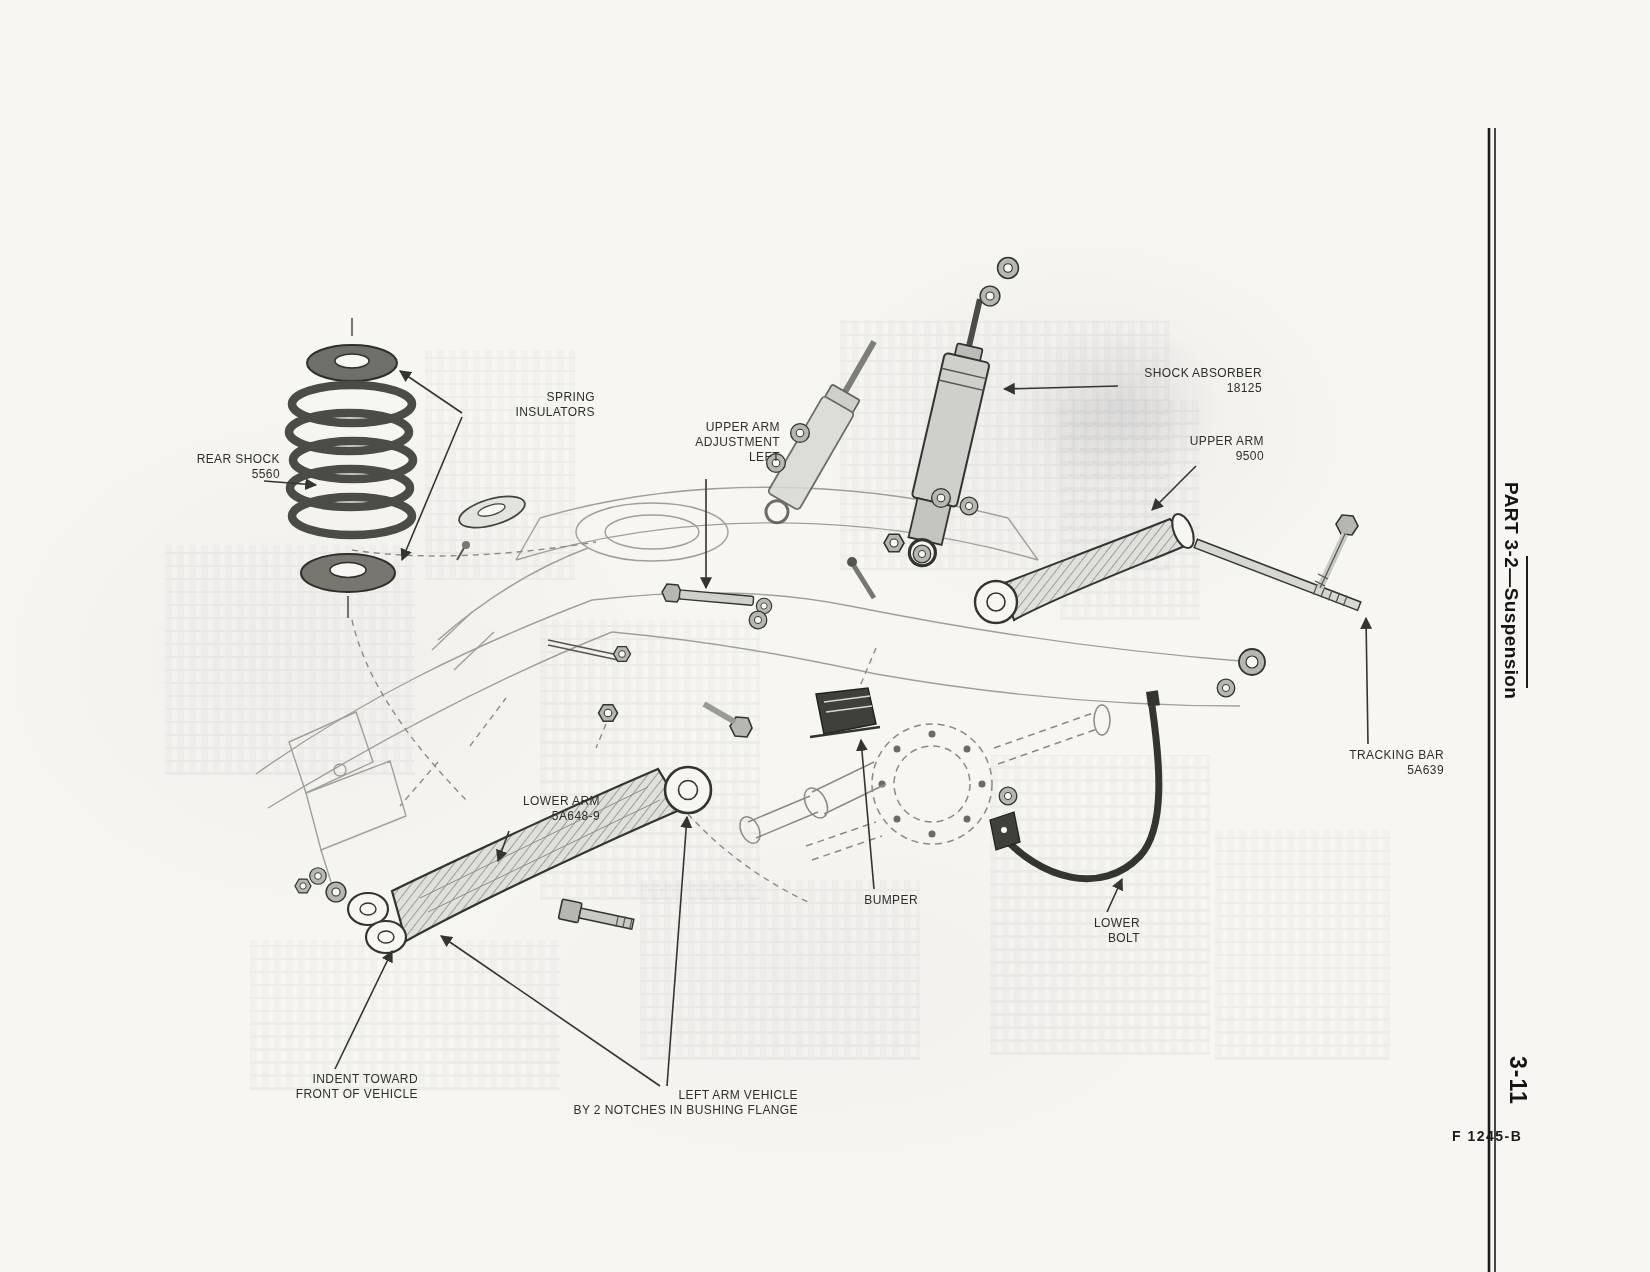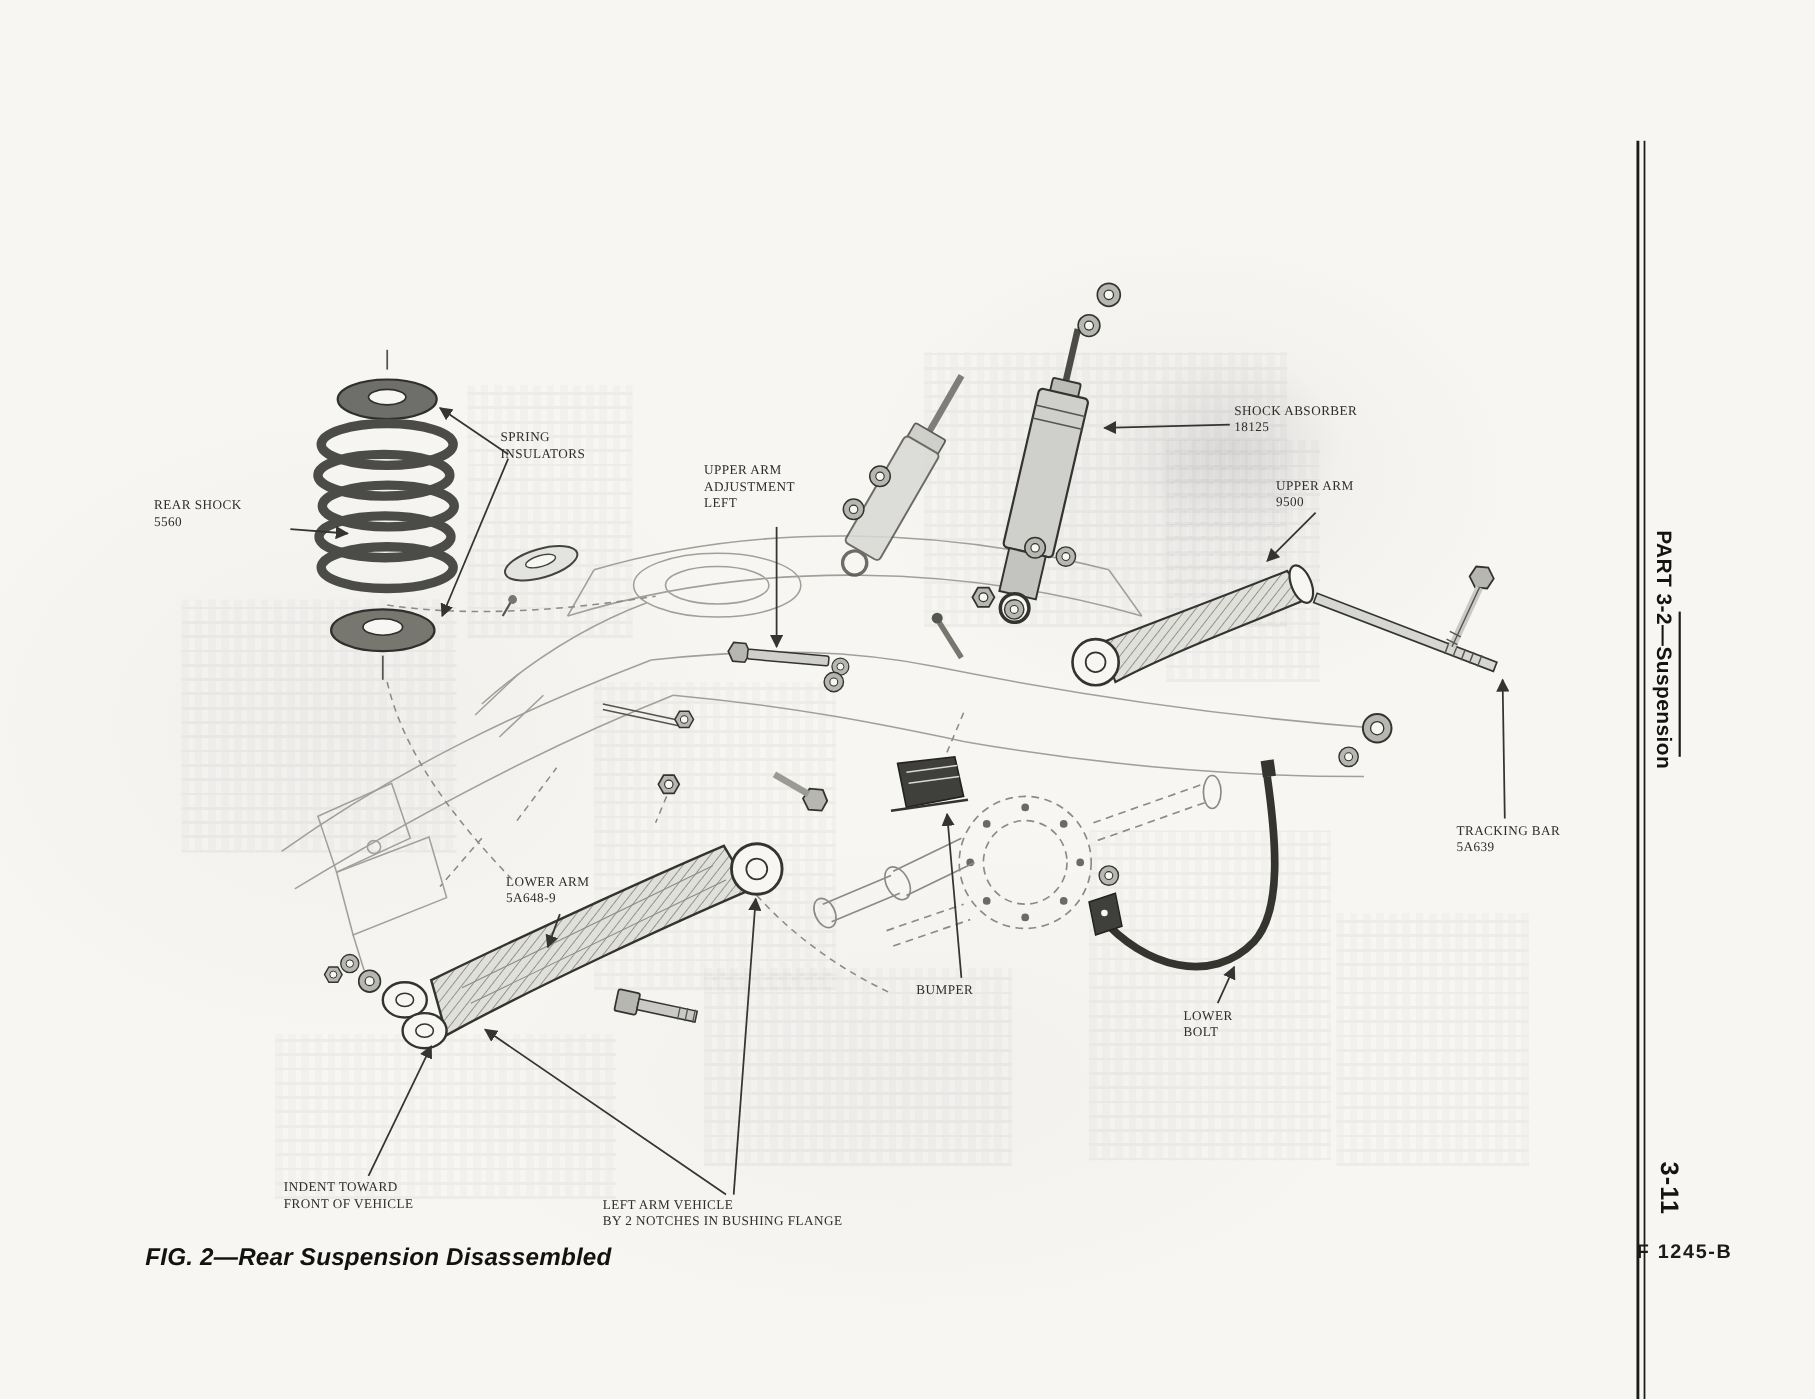--- a/index.html
+++ b/index.html
@@ -14,26 +14,26 @@
   }
   .ghost{
     position:absolute; opacity:.058; filter:blur(.7px); pointer-events:none;
     background:
       repeating-linear-gradient(0deg, #565665 0 2.5px, transparent 2.5px 13px),
       repeating-linear-gradient(90deg, rgba(86,86,101,.55) 0 7px, transparent 7px 12px);
   }
   .smudge{position:absolute;border-radius:50%;background:radial-gradient(closest-side, rgba(70,70,82,.10), transparent);}
   svg{position:absolute;left:0;top:0;}
   .lbl{
-    position:absolute; text-align:left; color:#2e2e2b; letter-spacing:.4px;
-    font-size:12px; line-height:1.25; font-weight:400; white-space:nowrap;font-family:Liberation Serif, serif;
+    position:absolute; text-align:right; color:#2e2e2b; letter-spacing:.4px;
+    font-size:12px; line-height:1.25; font-weight:400; white-space:nowrap;
   }
   .lbl div{white-space:nowrap;}
   .caption{position:absolute; left:132px; top:1130px; font-style:italic; font-weight:700; font-size:22px; color:#121210; letter-spacing:.2px;}
-  .figcode{position:absolute; left:1488px; top:1128px; font-weight:700; font-size:18px; color:#1b1b19; letter-spacing:1.5px;}
+  .figcode{position:absolute; left:1452px; top:1128px; font-weight:700; font-size:14px; color:#1b1b19; letter-spacing:1.5px;}
   .rot{position:absolute; transform-origin:0 0; transform:rotate(90deg); white-space:nowrap;}
   .sidebar-title{left:1522px; top:482px; font-weight:700; font-size:19px; color:#141412; letter-spacing:.4px;}
   .pagenum{left:1531px; top:1056px; font-weight:700; font-size:23px; color:#141412; letter-spacing:1px;}
 </style>
 </head>
 <body>
 
 <div id="page">
 
   <div class="ghost" style="left:840px;top:320px;width:330px;height:250px"></div>
@@ -330,18 +330,17 @@
   <div class="lbl" style="left:258px;top:1072px;width:160px">
     <div>INDENT TOWARD</div>
     <div>FRONT OF VEHICLE</div>
   </div>
 
   <div class="lbl" style="left:548px;top:1088px;width:250px">
     <div>LEFT ARM VEHICLE</div>
     <div>BY 2 NOTCHES IN BUSHING FLANGE</div>
   </div>
 
-  <div class="caption">FIG. 2—Rear Suspension Disassembled</div>
   <div class="figcode">F 1245-B</div>
   <div class="rot sidebar-title">PART 3-2—Suspension</div>
   <div class="rot pagenum">3-11</div>
 
 </div>
 
 </body></html>

